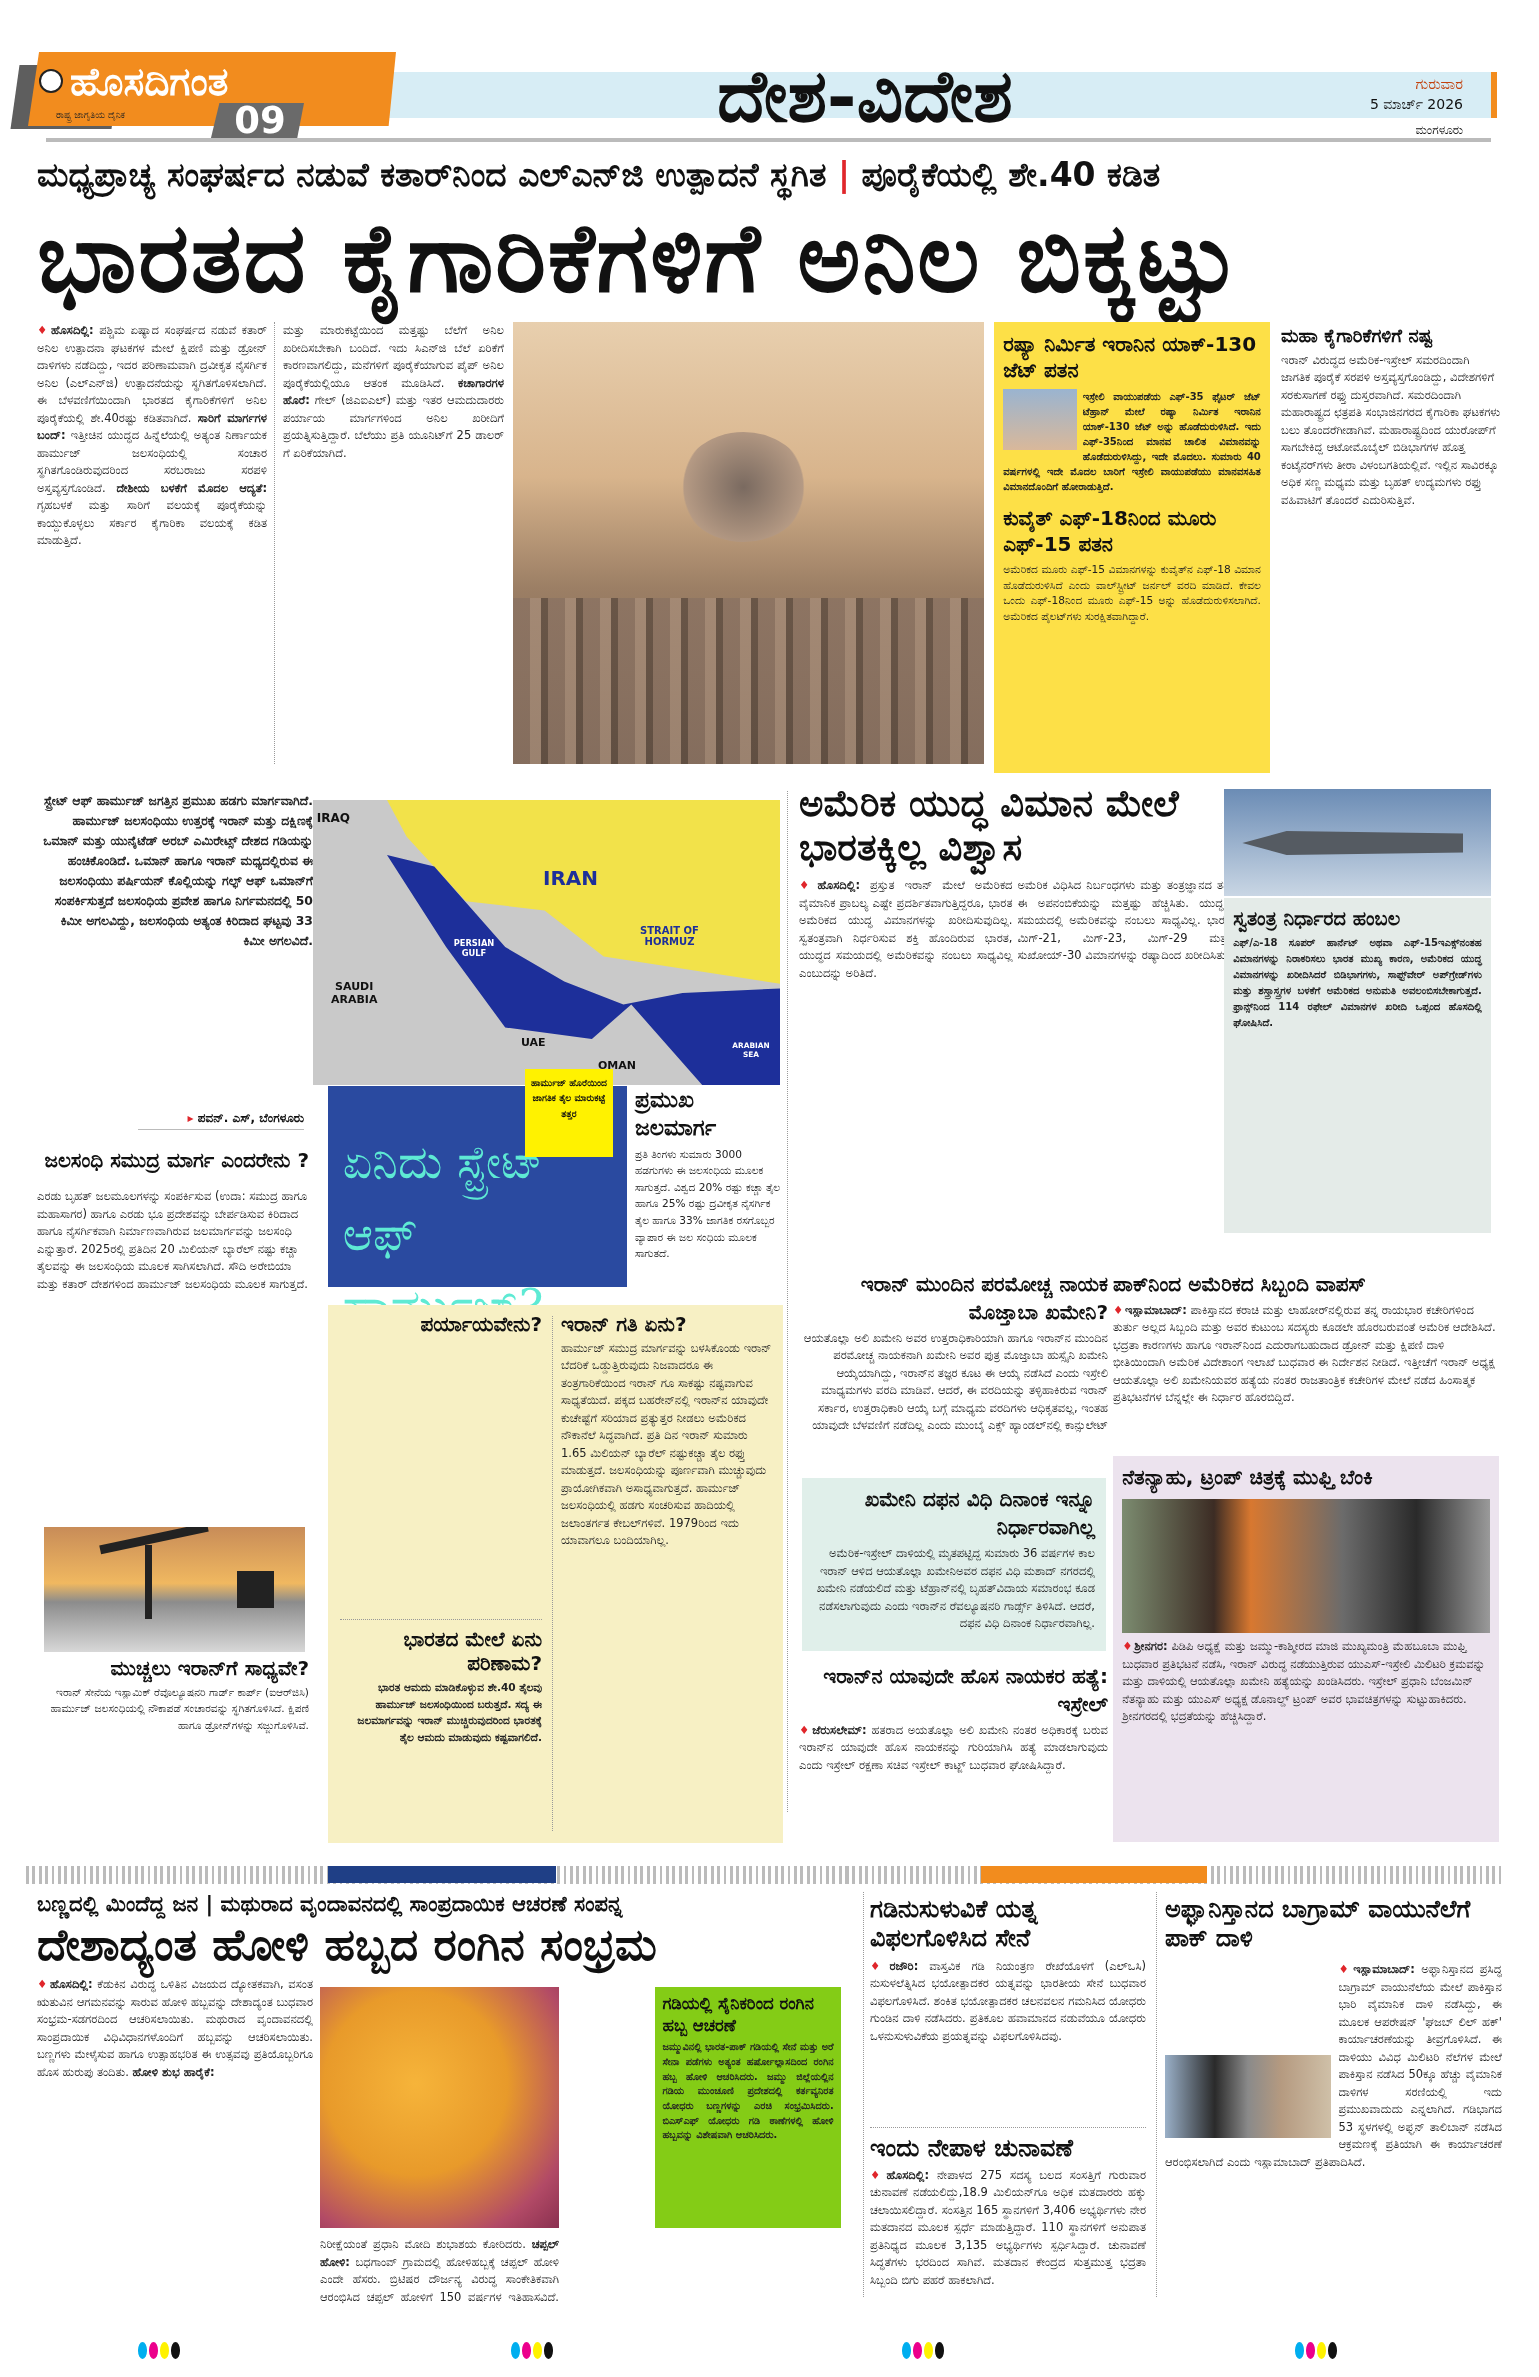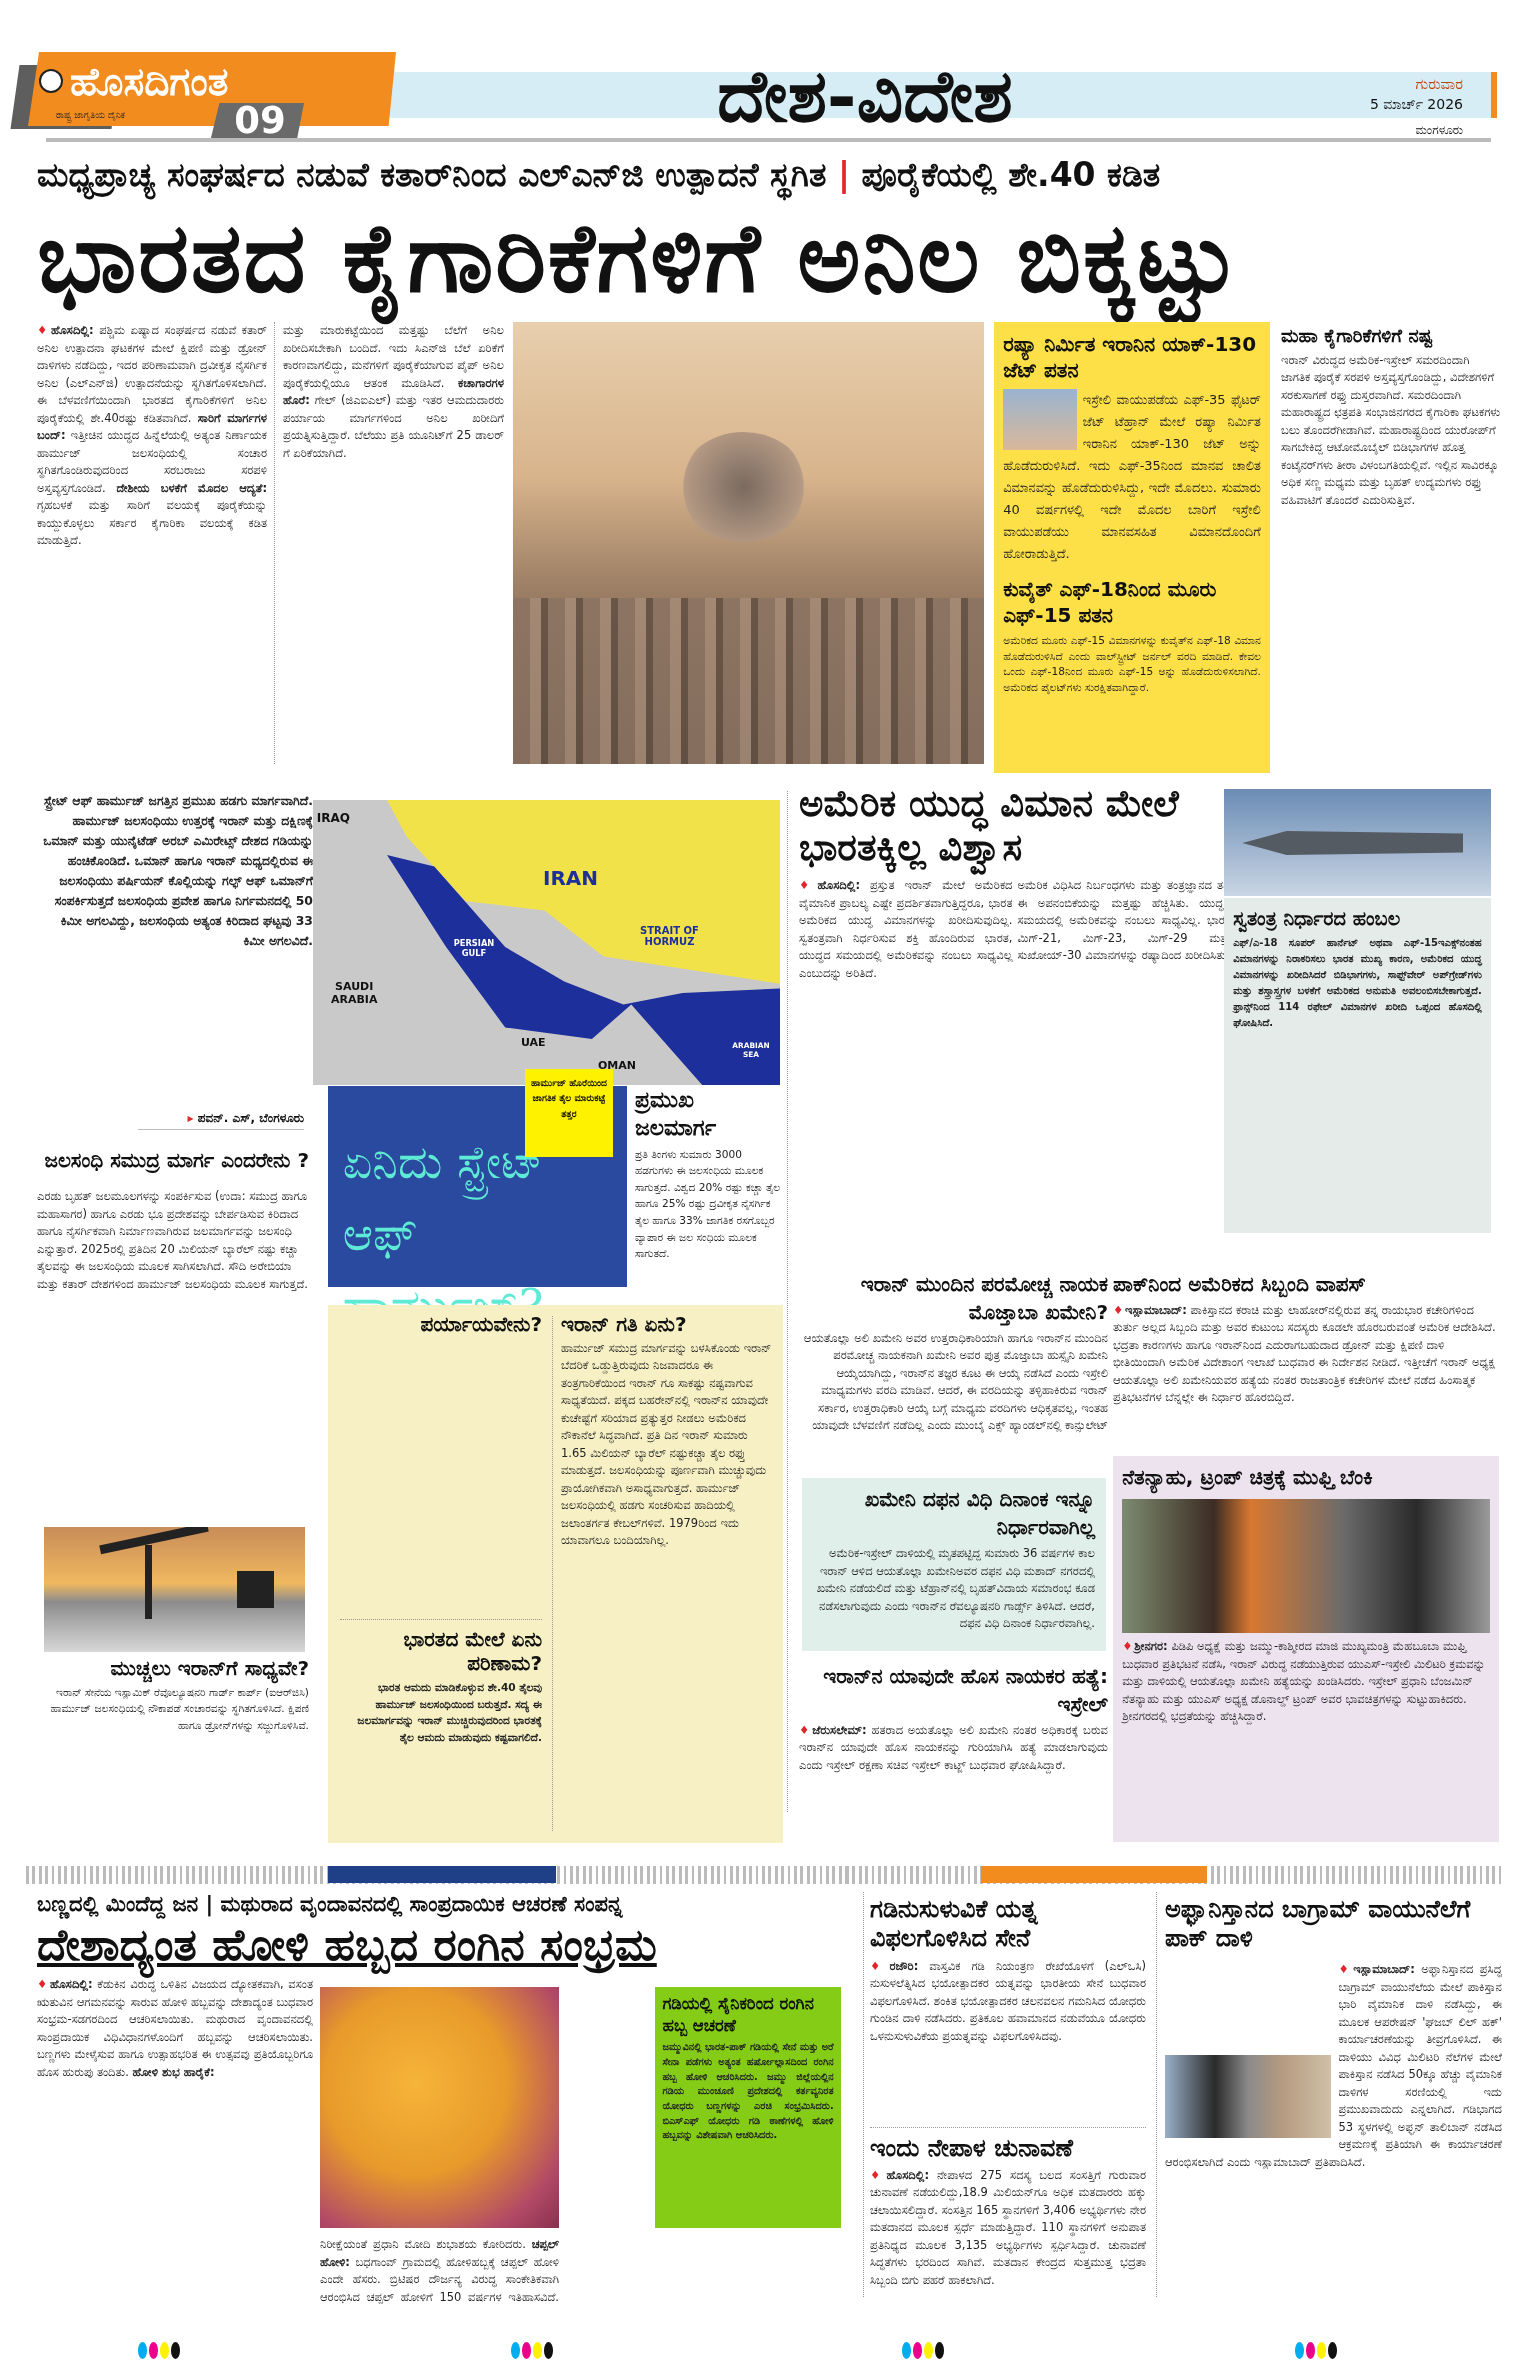--- a/index.html
+++ b/index.html
@@ -77,21 +77,21 @@
   <span>ಗೇಲ್ (ಜಿಎಐಎಲ್) ಮತ್ತು ಇತರ ಆಮದುದಾರರು ಪರ್ಯಾಯ ಮಾರ್ಗಗಳಿಂದ ಅನಿಲ ಖರೀದಿಗೆ ಪ್ರಯತ್ನಿಸುತ್ತಿದ್ದಾರೆ. ಬೆಲೆಯು ಪ್ರತಿ ಯೂನಿಟ್‌ಗೆ 25 ಡಾಲರ್ ಗೆ ಏರಿಕೆಯಾಗಿದೆ.</span>
 </div>
 <div class="abs photo" style="left:513px;top:322px;width:471px;height:442px;background:linear-gradient(180deg,#e8cfae 0%,#d8b48c 35%,#9c7f65 60%,#6e5a4a 100%);">
   <div style="position:absolute;left:166px;top:110px;width:129px;height:110px;border-radius:50%;background:radial-gradient(circle,#7a6a60,#b59a84 70%,transparent 72%);"></div>
   <div style="position:absolute;left:0;top:276px;width:471px;height:166px;background:repeating-linear-gradient(90deg,#8a7262 0 16.6px,#a68c78 16.6px 28px,#5d4c40 28px 35px);opacity:0.8;"></div>
 </div>
 
 <div class="abs pink-box" style="left:994px;top:322px;width:276px;height:451px;padding:9.2px;">
   <div class="h3" style="font-size:20px;line-height:26px;">ರಷ್ಯಾ ನಿರ್ಮಿತ ಇರಾನಿನ ಯಾಕ್-130 ಜೆಟ್ ಪತನ</div>
   <div style="float:left;width:74px;height:61px;margin:5.5px 5.5px 1.8px 0;background:linear-gradient(180deg,#9ab4d0,#d9b89a);"></div>
-  <div class="body" style="font-weight:normal;font-size:13px;line-height:22px;margin-top:5.5px;">ಇಸ್ರೇಲಿ ವಾಯುಪಡೆಯ ಎಫ್-35 ಫೈಟರ್ ಜೆಟ್ ಟೆಹ್ರಾನ್ ಮೇಲೆ ರಷ್ಯಾ ನಿರ್ಮಿತ ಇರಾನಿನ ಯಾಕ್-130 ಜೆಟ್ ಅನ್ನು ಹೊಡೆದುರುಳಿಸಿದೆ. ಇದು ಎಫ್-35ನಿಂದ ಮಾನವ ಚಾಲಿತ ವಿಮಾನವನ್ನು ಹೊಡೆದುರುಳಿಸಿದ್ದು, ಇದೇ ಮೊದಲು. ಸುಮಾರು 40 ವರ್ಷಗಳಲ್ಲಿ ಇದೇ ಮೊದಲ ಬಾರಿಗೆ ಇಸ್ರೇಲಿ ವಾಯುಪಡೆಯು ಮಾನವಸಹಿತ ವಿಮಾನದೊಂದಿಗೆ ಹೋರಾಡುತ್ತಿದೆ.</div>
+  <div class="body" style="font-weight:bold;font-size:10px;line-height:15px;margin-top:5.5px;">ಇಸ್ರೇಲಿ ವಾಯುಪಡೆಯ ಎಫ್-35 ಫೈಟರ್ ಜೆಟ್ ಟೆಹ್ರಾನ್ ಮೇಲೆ ರಷ್ಯಾ ನಿರ್ಮಿತ ಇರಾನಿನ ಯಾಕ್-130 ಜೆಟ್ ಅನ್ನು ಹೊಡೆದುರುಳಿಸಿದೆ. ಇದು ಎಫ್-35ನಿಂದ ಮಾನವ ಚಾಲಿತ ವಿಮಾನವನ್ನು ಹೊಡೆದುರುಳಿಸಿದ್ದು, ಇದೇ ಮೊದಲು. ಸುಮಾರು 40 ವರ್ಷಗಳಲ್ಲಿ ಇದೇ ಮೊದಲ ಬಾರಿಗೆ ಇಸ್ರೇಲಿ ವಾಯುಪಡೆಯು ಮಾನವಸಹಿತ ವಿಮಾನದೊಂದಿಗೆ ಹೋರಾಡುತ್ತಿದೆ.</div>
   <div class="h3" style="margin-top:11px;font-size:20px;line-height:26px;clear:both;">ಕುವೈತ್ ಎಫ್-18ನಿಂದ ಮೂರು ಎಫ್-15 ಪತನ</div>
   <div class="body" style="font-size:10.6px;line-height:15.6px;margin-top:5.5px;">ಅಮೆರಿಕದ ಮೂರು ಎಫ್-15 ವಿಮಾನಗಳನ್ನು ಕುವೈತ್‌ನ ಎಫ್-18 ವಿಮಾನ ಹೊಡೆದುರುಳಿಸಿದೆ ಎಂದು ವಾಲ್‌ಸ್ಟ್ರೀಟ್ ಜರ್ನಲ್ ವರದಿ ಮಾಡಿದೆ. ಕೇವಲ ಒಂದು ಎಫ್-18ನಿಂದ ಮೂರು ಎಫ್-15 ಅನ್ನು ಹೊಡೆದುರುಳಿಸಲಾಗಿದೆ. ಅಮೆರಿಕದ ಪೈಲಟ್‌ಗಳು ಸುರಕ್ಷಿತವಾಗಿದ್ದಾರೆ.</div>
 </div>
 
 <div class="abs" style="left:1281px;top:324px;width:221px;height:442px;overflow:hidden;">
   <div class="h3">ಮಹಾ ಕೈಗಾರಿಕೆಗಳಿಗೆ ನಷ್ಟ</div>
   <div class="body" style="text-align:left;margin-top:3.7px;">ಇರಾನ್ ವಿರುದ್ಧದ ಅಮೆರಿಕ-ಇಸ್ರೇಲ್ ಸಮರದಿಂದಾಗಿ ಜಾಗತಿಕ ಪೂರೈಕೆ ಸರಪಳಿ ಅಸ್ತವ್ಯಸ್ತಗೊಂಡಿದ್ದು, ವಿದೇಶಗಳಿಗೆ ಸರಕುಸಾಗಣೆ ರಫ್ತು ದುಸ್ತರವಾಗಿದೆ. ಸಮರದಿಂದಾಗಿ ಮಹಾರಾಷ್ಟ್ರದ ಛತ್ರಪತಿ ಸಂಭಾಜಿನಗರದ ಕೈಗಾರಿಕಾ ಘಟಕಗಳು ಬಲು ತೊಂದರೆಗೀಡಾಗಿವೆ. ಮಹಾರಾಷ್ಟ್ರದಿಂದ ಯುರೋಪ್‌ಗೆ ಸಾಗಬೇಕಿದ್ದ ಆಟೋಮೊಬೈಲ್ ಬಿಡಿಭಾಗಗಳ ಹೊತ್ತ ಕಂಟೈನರ್‌ಗಳು ತೀರಾ ವಿಳಂಬಗತಿಯಲ್ಲಿವೆ. ಇಲ್ಲಿನ ಸಾವಿರಕ್ಕೂ ಅಧಿಕ ಸಣ್ಣ ಮಧ್ಯಮ ಮತ್ತು ಬೃಹತ್ ಉದ್ಯಮಗಳು ರಫ್ತು ವಹಿವಾಟಿಗೆ ತೊಂದರೆ ಎದುರಿಸುತ್ತಿವೆ.</div>
 </div>
 
 <div class="abs body" style="left:37px;top:791px;width:276px;height:267px;overflow:hidden;font-weight:bold;font-size:12.4px;line-height:20px;text-align:right;">ಸ್ಟ್ರೇಟ್ ಆಫ್ ಹಾರ್ಮುಜ್ ಜಗತ್ತಿನ ಪ್ರಮುಖ ಹಡಗು ಮಾರ್ಗವಾಗಿದೆ. ಹಾರ್ಮುಜ್ ಜಲಸಂಧಿಯು ಉತ್ತರಕ್ಕೆ ಇರಾನ್ ಮತ್ತು ದಕ್ಷಿಣಕ್ಕೆ ಒಮಾನ್ ಮತ್ತು ಯುನೈಟೆಡ್ ಅರಬ್ ಎಮಿರೇಟ್ಸ್ ದೇಶದ ಗಡಿಯನ್ನು ಹಂಚಿಕೊಂಡಿದೆ. ಒಮಾನ್ ಹಾಗೂ ಇರಾನ್ ಮಧ್ಯದಲ್ಲಿರುವ ಈ ಜಲಸಂಧಿಯು ಪರ್ಷಿಯನ್ ಕೊಲ್ಲಿಯನ್ನು ಗಲ್ಫ್ ಆಫ್ ಒಮಾನ್‌ಗೆ ಸಂಪರ್ಕಿಸುತ್ತದೆ ಜಲಸಂಧಿಯ ಪ್ರವೇಶ ಹಾಗೂ ನಿರ್ಗಮನದಲ್ಲಿ 50 ಕಿಮೀ ಅಗಲವಿದ್ದು, ಜಲಸಂಧಿಯ ಅತ್ಯಂತ ಕಿರಿದಾದ ಘಟ್ಟವು 33 ಕಿಮೀ ಅಗಲವಿದೆ.</div>
@@ -200,21 +200,21 @@
     <span>ಪಿಡಿಪಿ ಅಧ್ಯಕ್ಷೆ ಮತ್ತು ಜಮ್ಮು-ಕಾಶ್ಮೀರದ ಮಾಜಿ ಮುಖ್ಯಮಂತ್ರಿ ಮೆಹಬೂಬಾ ಮುಫ್ತಿ ಬುಧವಾರ ಪ್ರತಿಭಟನೆ ನಡೆಸಿ, ಇರಾನ್ ವಿರುದ್ಧ ನಡೆಯುತ್ತಿರುವ ಯುಎಸ್-ಇಸ್ರೇಲಿ ಮಿಲಿಟರಿ ಕ್ರಮವನ್ನು ಮತ್ತು ದಾಳಿಯಲ್ಲಿ ಆಯತೊಲ್ಲಾ ಖಮೇನಿ ಹತ್ಯೆಯನ್ನು ಖಂಡಿಸಿದರು. ಇಸ್ರೇಲ್ ಪ್ರಧಾನಿ ಬೆಂಜಮಿನ್ ನೆತನ್ಯಾಹು ಮತ್ತು ಯುಎಸ್ ಅಧ್ಯಕ್ಷ ಡೊನಾಲ್ಡ್ ಟ್ರಂಪ್ ಅವರ ಭಾವಚಿತ್ರಗಳನ್ನು ಸುಟ್ಟುಹಾಕಿದರು. ಶ್ರೀನಗರದಲ್ಲಿ ಭದ್ರತೆಯನ್ನು ಹೆಚ್ಚಿಸಿದ್ದಾರೆ.</span>
   </div>
 </div>
 
 <div class="abs stripe" style="left:26px;top:1866px;width:828px;"></div>
 <div class="abs" style="left:328px;top:1866px;width:228px;height:16.6px;background:#1f3f86;"></div>
 <div class="abs stripe" style="left:846px;top:1866px;width:655px;"></div>
 <div class="abs" style="left:981px;top:1866px;width:226px;height:16.6px;background:#f28c1e;"></div>
 
 <div class="abs" style="left:37px;top:1892px;width:810px;font-size:21px;font-weight:bold;white-space:nowrap;">ಬಣ್ಣದಲ್ಲಿ ಮಿಂದೆದ್ದ ಜನ | ಮಥುರಾದ ವೃಂದಾವನದಲ್ಲಿ ಸಾಂಪ್ರದಾಯಿಕ ಆಚರಣೆ ಸಂಪನ್ನ</div>
-<div class="abs" style="left:37px;top:1919px;width:810px;font-size:44px;font-weight:bold;white-space:nowrap;font-family:'DejaVu Serif',serif;text-decoration:underline;">ದೇಶಾದ್ಯಂತ ಹೋಳಿ ಹಬ್ಬದ ರಂಗಿನ ಸಂಭ್ರಮ</div>
+<div class="abs" style="left:37px;top:1919px;width:810px;font-size:44px;font-weight:bold;white-space:nowrap;font-family:'DejaVu Serif',serif;">ದೇಶಾದ್ಯಂತ ಹೋಳಿ ಹಬ್ಬದ ರಂಗಿನ ಸಂಭ್ರಮ</div>
 <div class="abs body" style="left:37px;top:1976px;width:276px;height:331px;overflow:hidden;">
   <span class="dateline">ಹೊಸದಿಲ್ಲಿ:</span>
   <span>ಕೆಡುಕಿನ ವಿರುದ್ಧ ಒಳಿತಿನ ವಿಜಯದ ದ್ಯೋತಕವಾಗಿ, ವಸಂತ ಋತುವಿನ ಆಗಮನವನ್ನು ಸಾರುವ ಹೋಳಿ ಹಬ್ಬವನ್ನು ದೇಶಾದ್ಯಂತ ಬುಧವಾರ ಸಂಭ್ರಮ-ಸಡಗರದಿಂದ ಆಚರಿಸಲಾಯಿತು. ಮಥುರಾದ ವೃಂದಾವನದಲ್ಲಿ ಸಾಂಪ್ರದಾಯಿಕ ವಿಧಿವಿಧಾನಗಳೊಂದಿಗೆ ಹಬ್ಬವನ್ನು ಆಚರಿಸಲಾಯಿತು. ಬಣ್ಣಗಳು ಮೇಳೈಸುವ ಹಾಗೂ ಉತ್ಸಾಹಭರಿತ ಈ ಉತ್ಸವವು ಪ್ರತಿಯೊಬ್ಬರಿಗೂ ಹೊಸ ಹುರುಪು ತಂದಿತು.</span>
   <b>ಹೋಳಿ ಶುಭ ಹಾರೈಕೆ:</b>
 </div>
 <div class="abs photo" style="left:320px;top:1987px;width:239px;height:241px;background:radial-gradient(circle at 40% 40%,#f6b43a,#e89a2a 45%,#b24a66 80%,#8a3050);"></div>
 <div class="abs" style="left:655px;top:1987px;width:186px;height:241px;background:#84cc16;padding:5.5px 7.4px;overflow:hidden;">
   <div class="h3" style="font-size:16.6px;line-height:22px;">ಗಡಿಯಲ್ಲಿ ಸೈನಿಕರಿಂದ ರಂಗಿನ ಹಬ್ಬ ಆಚರಣೆ</div>
   <div class="body" style="font-weight:bold;font-size:9.7px;line-height:14.7px;margin-top:3.7px;">ಜಮ್ಮುವಿನಲ್ಲಿ ಭಾರತ-ಪಾಕ್ ಗಡಿಯಲ್ಲಿ ಸೇನೆ ಮತ್ತು ಅರೆ ಸೇನಾ ಪಡೆಗಳು ಅತ್ಯಂತ ಹರ್ಷೋಲ್ಲಾಸದಿಂದ ರಂಗಿನ ಹಬ್ಬ ಹೋಳಿ ಆಚರಿಸಿದರು. ಜಮ್ಮು ಜಿಲ್ಲೆಯಲ್ಲಿನ ಗಡಿಯ ಮುಂಚೂಣಿ ಪ್ರದೇಶದಲ್ಲಿ ಕರ್ತವ್ಯನಿರತ ಯೋಧರು ಬಣ್ಣಗಳನ್ನು ಎರಚಿ ಸಂಭ್ರಮಿಸಿದರು. ಬಿಎಸ್‌ಎಫ್ ಯೋಧರು ಗಡಿ ಠಾಣೆಗಳಲ್ಲಿ ಹೋಳಿ ಹಬ್ಬವನ್ನು ವಿಶೇಷವಾಗಿ ಆಚರಿಸಿದರು.</div>
 </div>

